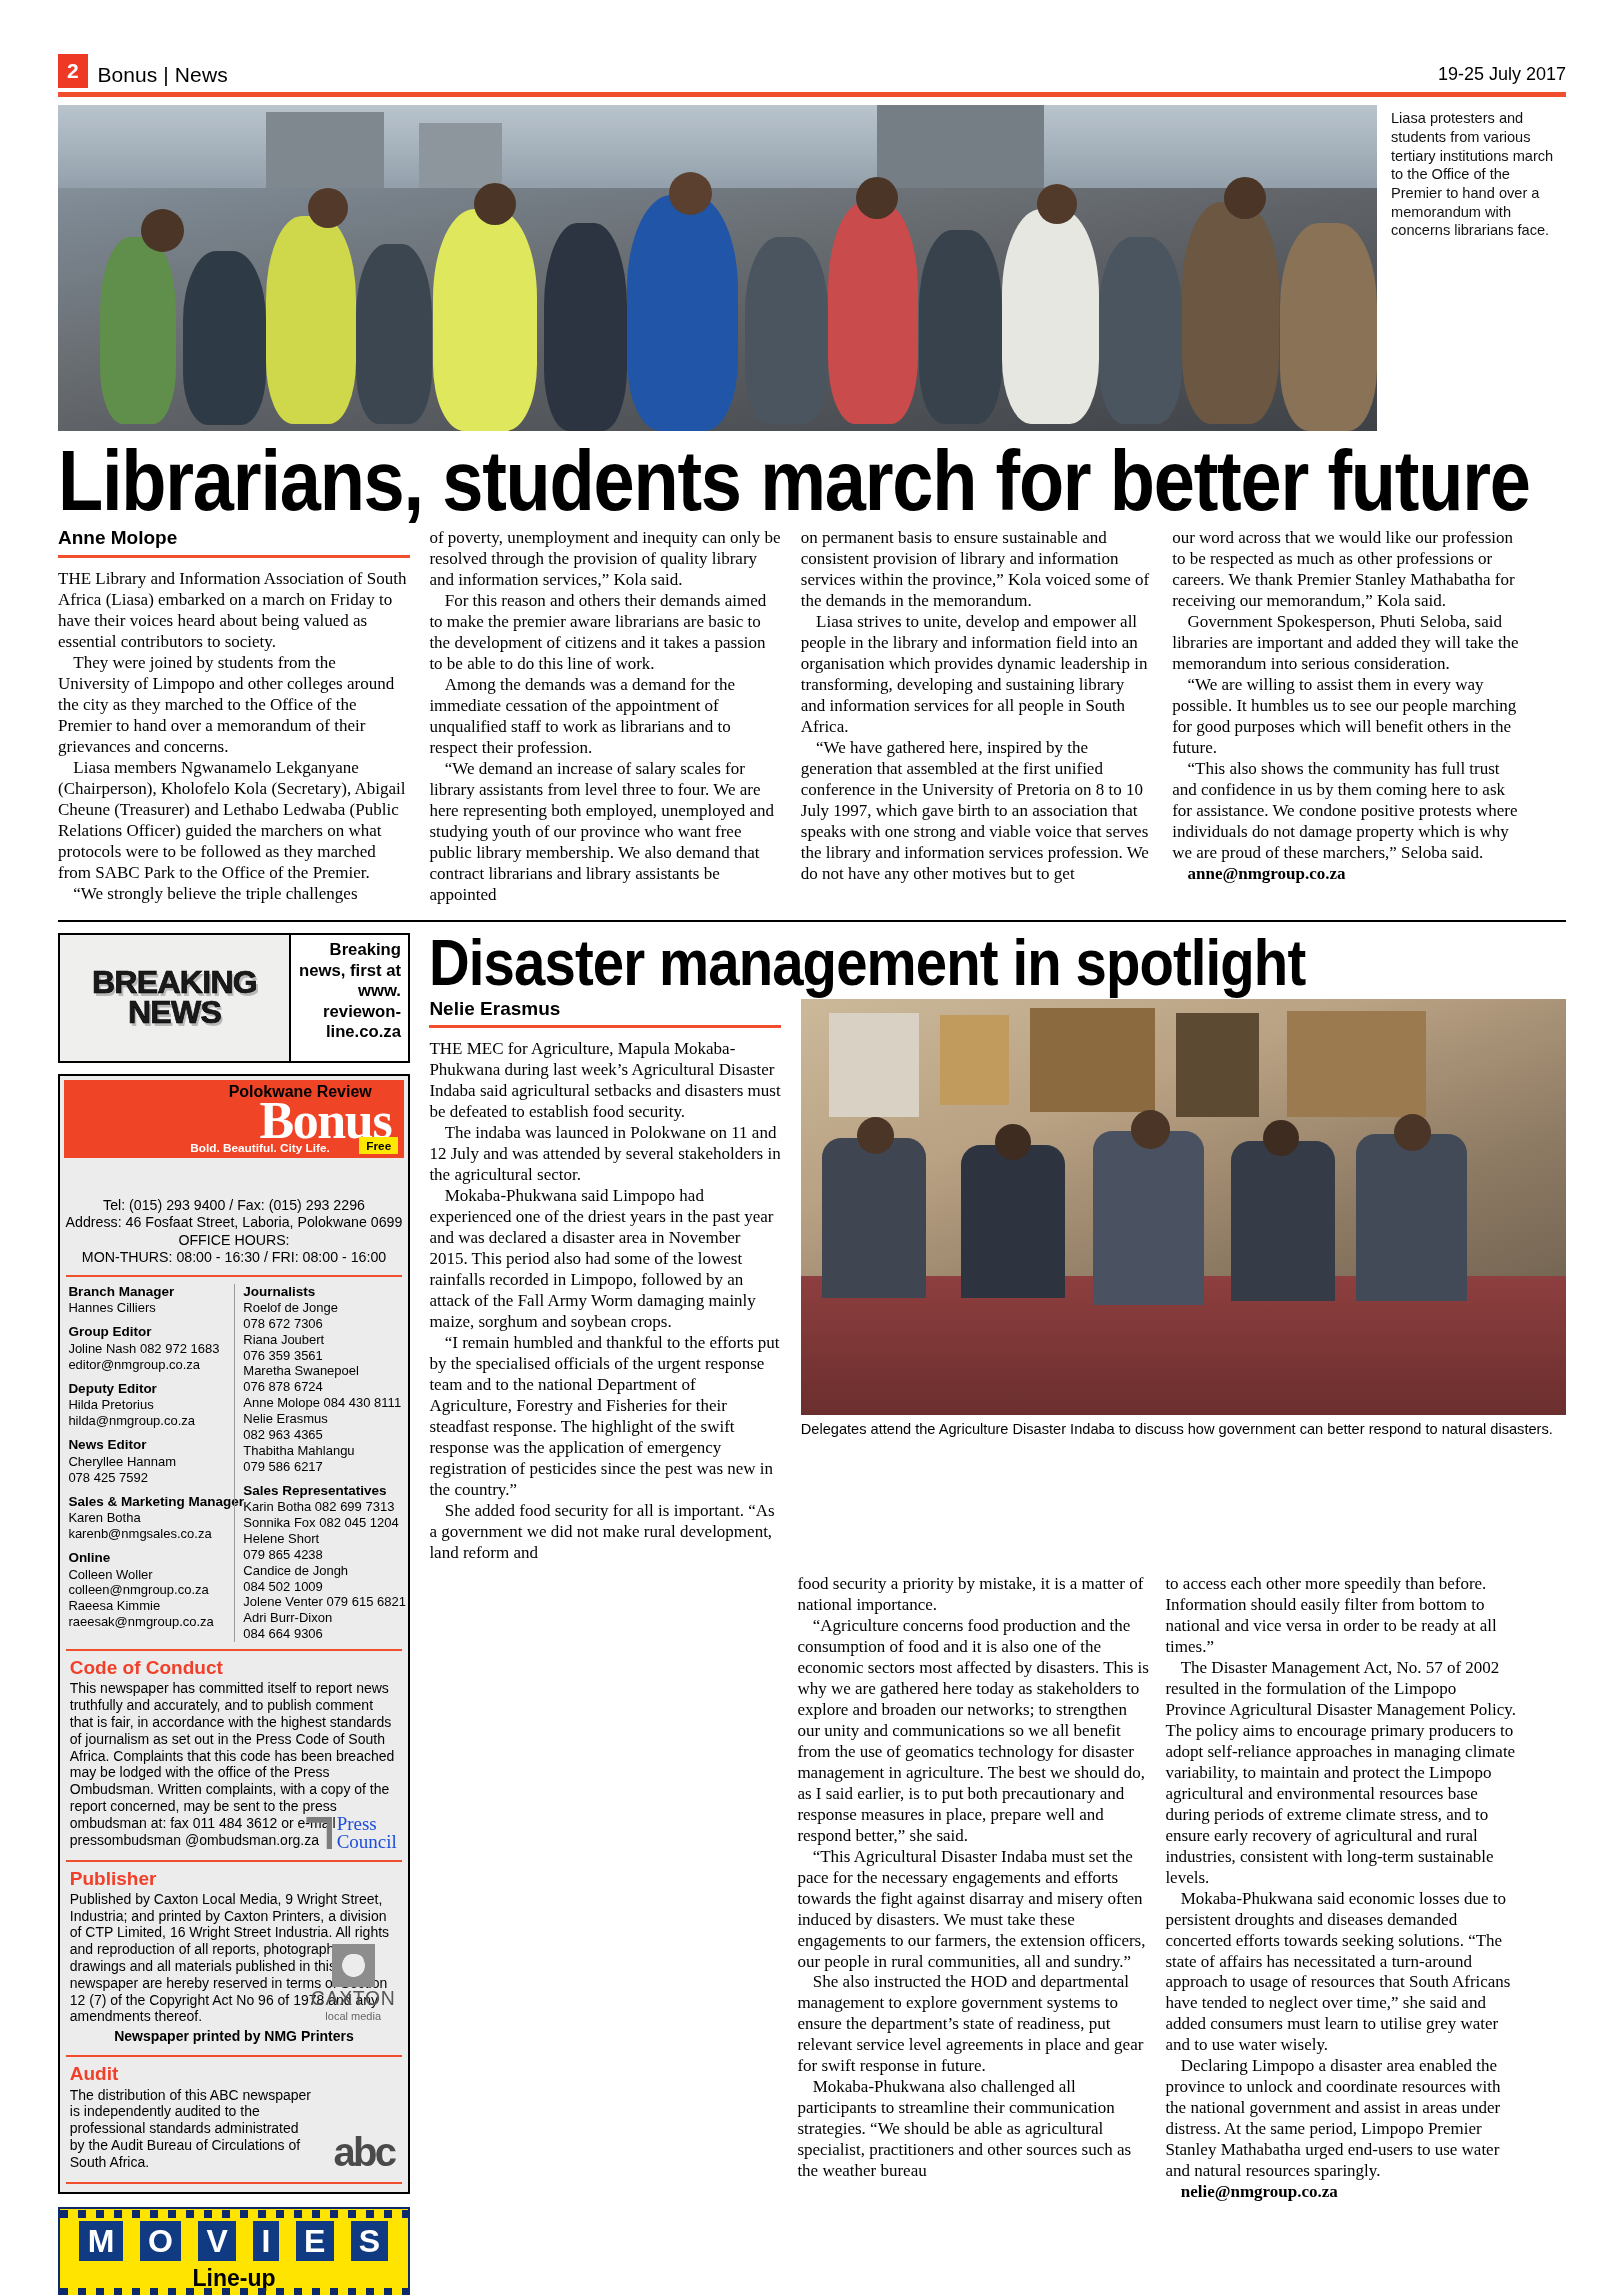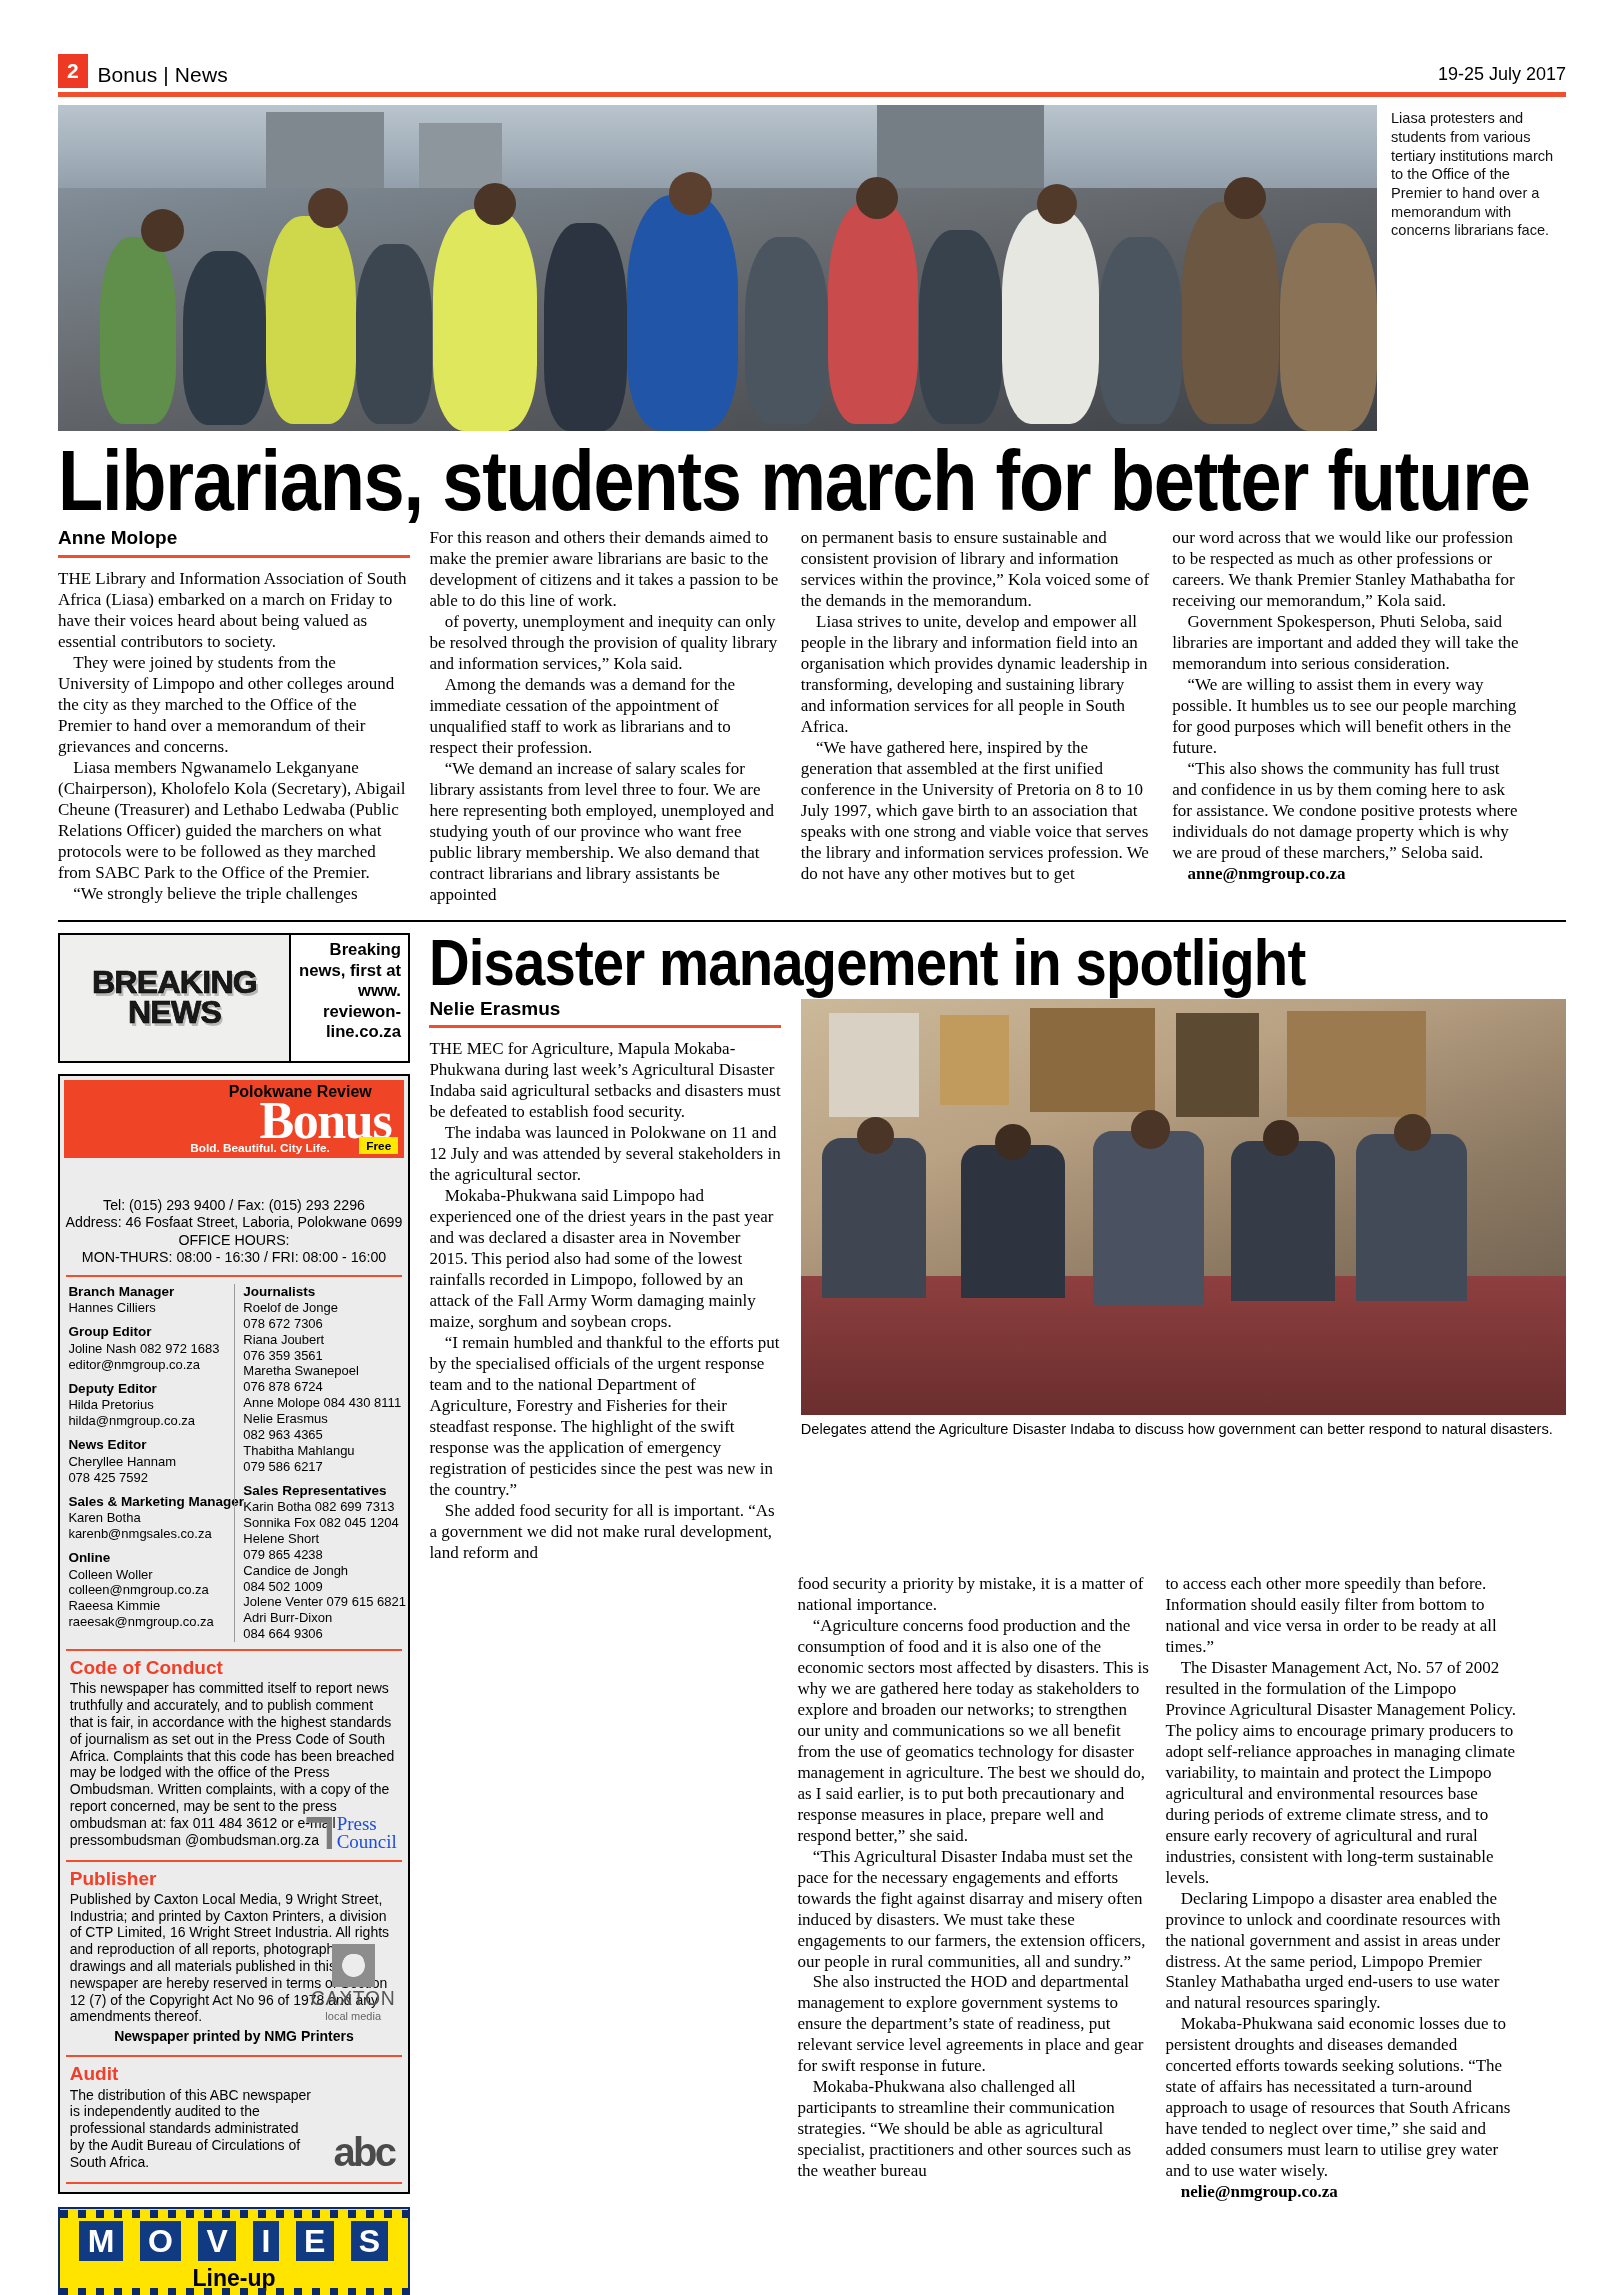--- a/index.html
+++ b/index.html
@@ -199,22 +199,22 @@
       <div class="byline-rule"></div>
       <div class="body">
         <p>THE Library and Information Association of South Africa (Liasa) embarked on a march on Friday to have their voices heard about being valued as essential contributors to society.</p>
         <p>They were joined by students from the University of Limpopo and other colleges around the city as they marched to the Office of the Premier to hand over a memorandum of their grievances and concerns.</p>
         <p>Liasa members Ngwanamelo Lekganyane (Chairperson), Kholofelo Kola (Secretary), Abigail Cheune (Treasurer) and Lethabo Ledwaba (Public Relations Officer) guided the marchers on what protocols were to be followed as they marched from SABC Park to the Office of the Premier.</p>
         <p>“We strongly believe the triple challenges</p>
       </div>
     </div>
     <div class="col">
       <div class="body">
+        <p>of poverty, unemployment and inequity can only be resolved through the provision of quality library and information services,” Kola said.</p>
         <p>For this reason and others their demands aimed to make the premier aware librarians are basic to the development of citizens and it takes a passion to be able to do this line of work.</p>
-        <p>of poverty, unemployment and inequity can only be resolved through the provision of quality library and information services,” Kola said.</p>
         <p>Among the demands was a demand for the immediate cessation of the appointment of unqualified staff to work as librarians and to respect their profession.</p>
         <p>“We demand an increase of salary scales for library assistants from level three to four. We are here representing both employed, unemployed and studying youth of our province who want free public library membership. We also demand that contract librarians and library assistants be appointed</p>
       </div>
     </div>
     <div class="col">
       <div class="body">
         <p>on permanent basis to ensure sustainable and consistent provision of library and information services within the province,” Kola voiced some of the demands in the memorandum.</p>
         <p>Liasa strives to unite, develop and empower all people in the library and information field into an organisation which provides dynamic leadership in transforming, developing and sustaining library and information services for all people in South Africa.</p>
         <p>“We have gathered here, inspired by the generation that assembled at the first unified conference in the University of Pretoria on 8 to 10 July 1997, which gave birth to an association that speaks with one strong and viable voice that serves the library and information services profession. We do not have any other motives but to get</p>
       </div>
@@ -408,22 +408,22 @@
             <p>“Agriculture concerns food production and the consumption of food and it is also one of the economic sectors most affected by disasters. This is why we are gathered here today as stakeholders to explore and broaden our networks; to strengthen our unity and communications so we all benefit from the use of geomatics technology for disaster management in agriculture. The best we should do, as I said earlier, is to put both precautionary and response measures in place, prepare well and respond better,” she said.</p>
             <p>“This Agricultural Disaster Indaba must set the pace for the necessary engagements and efforts towards the fight against disarray and misery often induced by disasters. We must take these engagements to our farmers, the extension officers, our people in rural communities, all and sundry.”</p>
             <p>She also instructed the HOD and departmental management to explore government systems to ensure the department’s state of readiness, put relevant service level agreements in place and gear for swift response in future.</p>
             <p>Mokaba-Phukwana also challenged all participants to streamline their communication strategies. “We should be able as agricultural specialist, practitioners and other sources such as the weather bureau</p>
           </div>
         </div>
         <div class="a2col">
           <div class="a2body">
             <p>to access each other more speedily than before. Information should easily filter from bottom to national and vice versa in order to be ready at all times.”</p>
             <p>The Disaster Management Act, No. 57 of 2002 resulted in the formulation of the Limpopo Province Agricultural Disaster Management Policy. The policy aims to encourage primary producers to adopt self-reliance approaches in managing climate variability, to maintain and protect the Limpopo agricultural and environmental resources base during periods of extreme climate stress, and to ensure early recovery of agricultural and rural industries, consistent with long-term sustainable levels.</p>
+            <p>Mokaba-Phukwana said economic losses due to persistent droughts and diseases demanded concerted efforts towards seeking solutions. “The state of affairs has necessitated a turn-around approach to usage of resources that South Africans have tended to neglect over time,” she said and added consumers must learn to utilise grey water and to use water wisely.</p>
             <p>Declaring Limpopo a disaster area enabled the province to unlock and coordinate resources with the national government and assist in areas under distress. At the same period, Limpopo Premier Stanley Mathabatha urged end-users to use water and natural resources sparingly.</p>
-            <p>Mokaba-Phukwana said economic losses due to persistent droughts and diseases demanded concerted efforts towards seeking solutions. “The state of affairs has necessitated a turn-around approach to usage of resources that South Africans have tended to neglect over time,” she said and added consumers must learn to utilise grey water and to use water wisely.</p>
             <p class="email">nelie@nmgroup.co.za</p>
           </div>
         </div>
       </div>
     </div>
 
   </div>
 </div>
 
 

